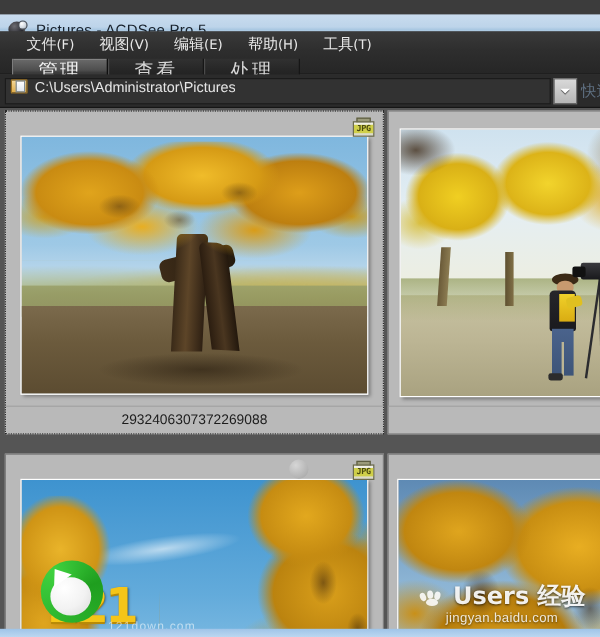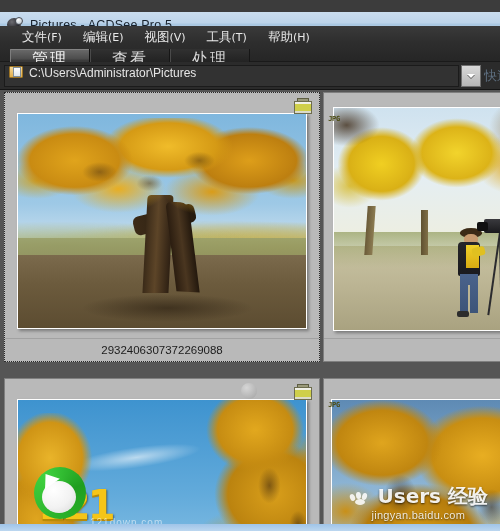--- a/index.html
+++ b/index.html
@@ -136,24 +136,23 @@
   .jpg-badge .body{
     position:absolute;left:0;top:3px;width:18px;height:13px;
     background:linear-gradient(to bottom,#f2f2ea 0%,#d8d8c8 100%);
     border:1px solid #6d6d4e;box-sizing:border-box;
   }
   .jpg-badge .clipbar{
     position:absolute;left:3px;top:0;width:12px;height:5px;
     background:#9a9a7a;border:1px solid #5d5d42;box-sizing:border-box;
   }
   .jpg-badge .txt{
-    position:absolute;left:0;top:17px;width:18px;text-align:center;
+    position:absolute;left:0;top:5px;width:18px;text-align:center;
     font-size:7px;font-weight:bold;color:#4a4a10;letter-spacing:-.3px;
     font-family:"DejaVu Sans Mono","Liberation Mono",monospace;
-    margin-left:31px;
   }
   .jpg-badge .band{
     position:absolute;left:1px;top:6px;width:16px;height:7px;background:#cfcf4a;
   }
   .audio-dot{
     position:absolute;width:16px;height:16px;border-radius:50%;
     background:radial-gradient(circle at 35% 30%,#d6d6d6 0%,#b2b2b2 70%,#9b9b9b 100%);
     z-index:5;
   }
 
@@ -322,30 +321,30 @@
     </span>
     <span class="title-text">Pictures - ACDSee Pro 5</span>
   </div>
 
   <div class="menubar">
     <div class="menu-items">
       <div class="menu-item">
         <span>文件</span><span class="mn">(F)</span>
       </div>
       <div class="menu-item">
+        <span>视图</span><span class="mn">(V)</span>
+      </div>
+      <div class="menu-item">
         <span>编辑</span><span class="mn">(E)</span>
       </div>
       <div class="menu-item">
-        <span>视图</span><span class="mn">(V)</span>
+        <span>帮助</span><span class="mn">(H)</span>
       </div>
       <div class="menu-item">
         <span>工具</span><span class="mn">(T)</span>
-      </div>
-      <div class="menu-item">
-        <span>帮助</span><span class="mn">(H)</span>
       </div>
     </div>
     <div class="tabs">
       <div class="tab active">管理</div>
       <div class="tab">查看</div>
       <div class="tab">处理</div>
     </div>
   </div>
 
   <div class="pathbar">

